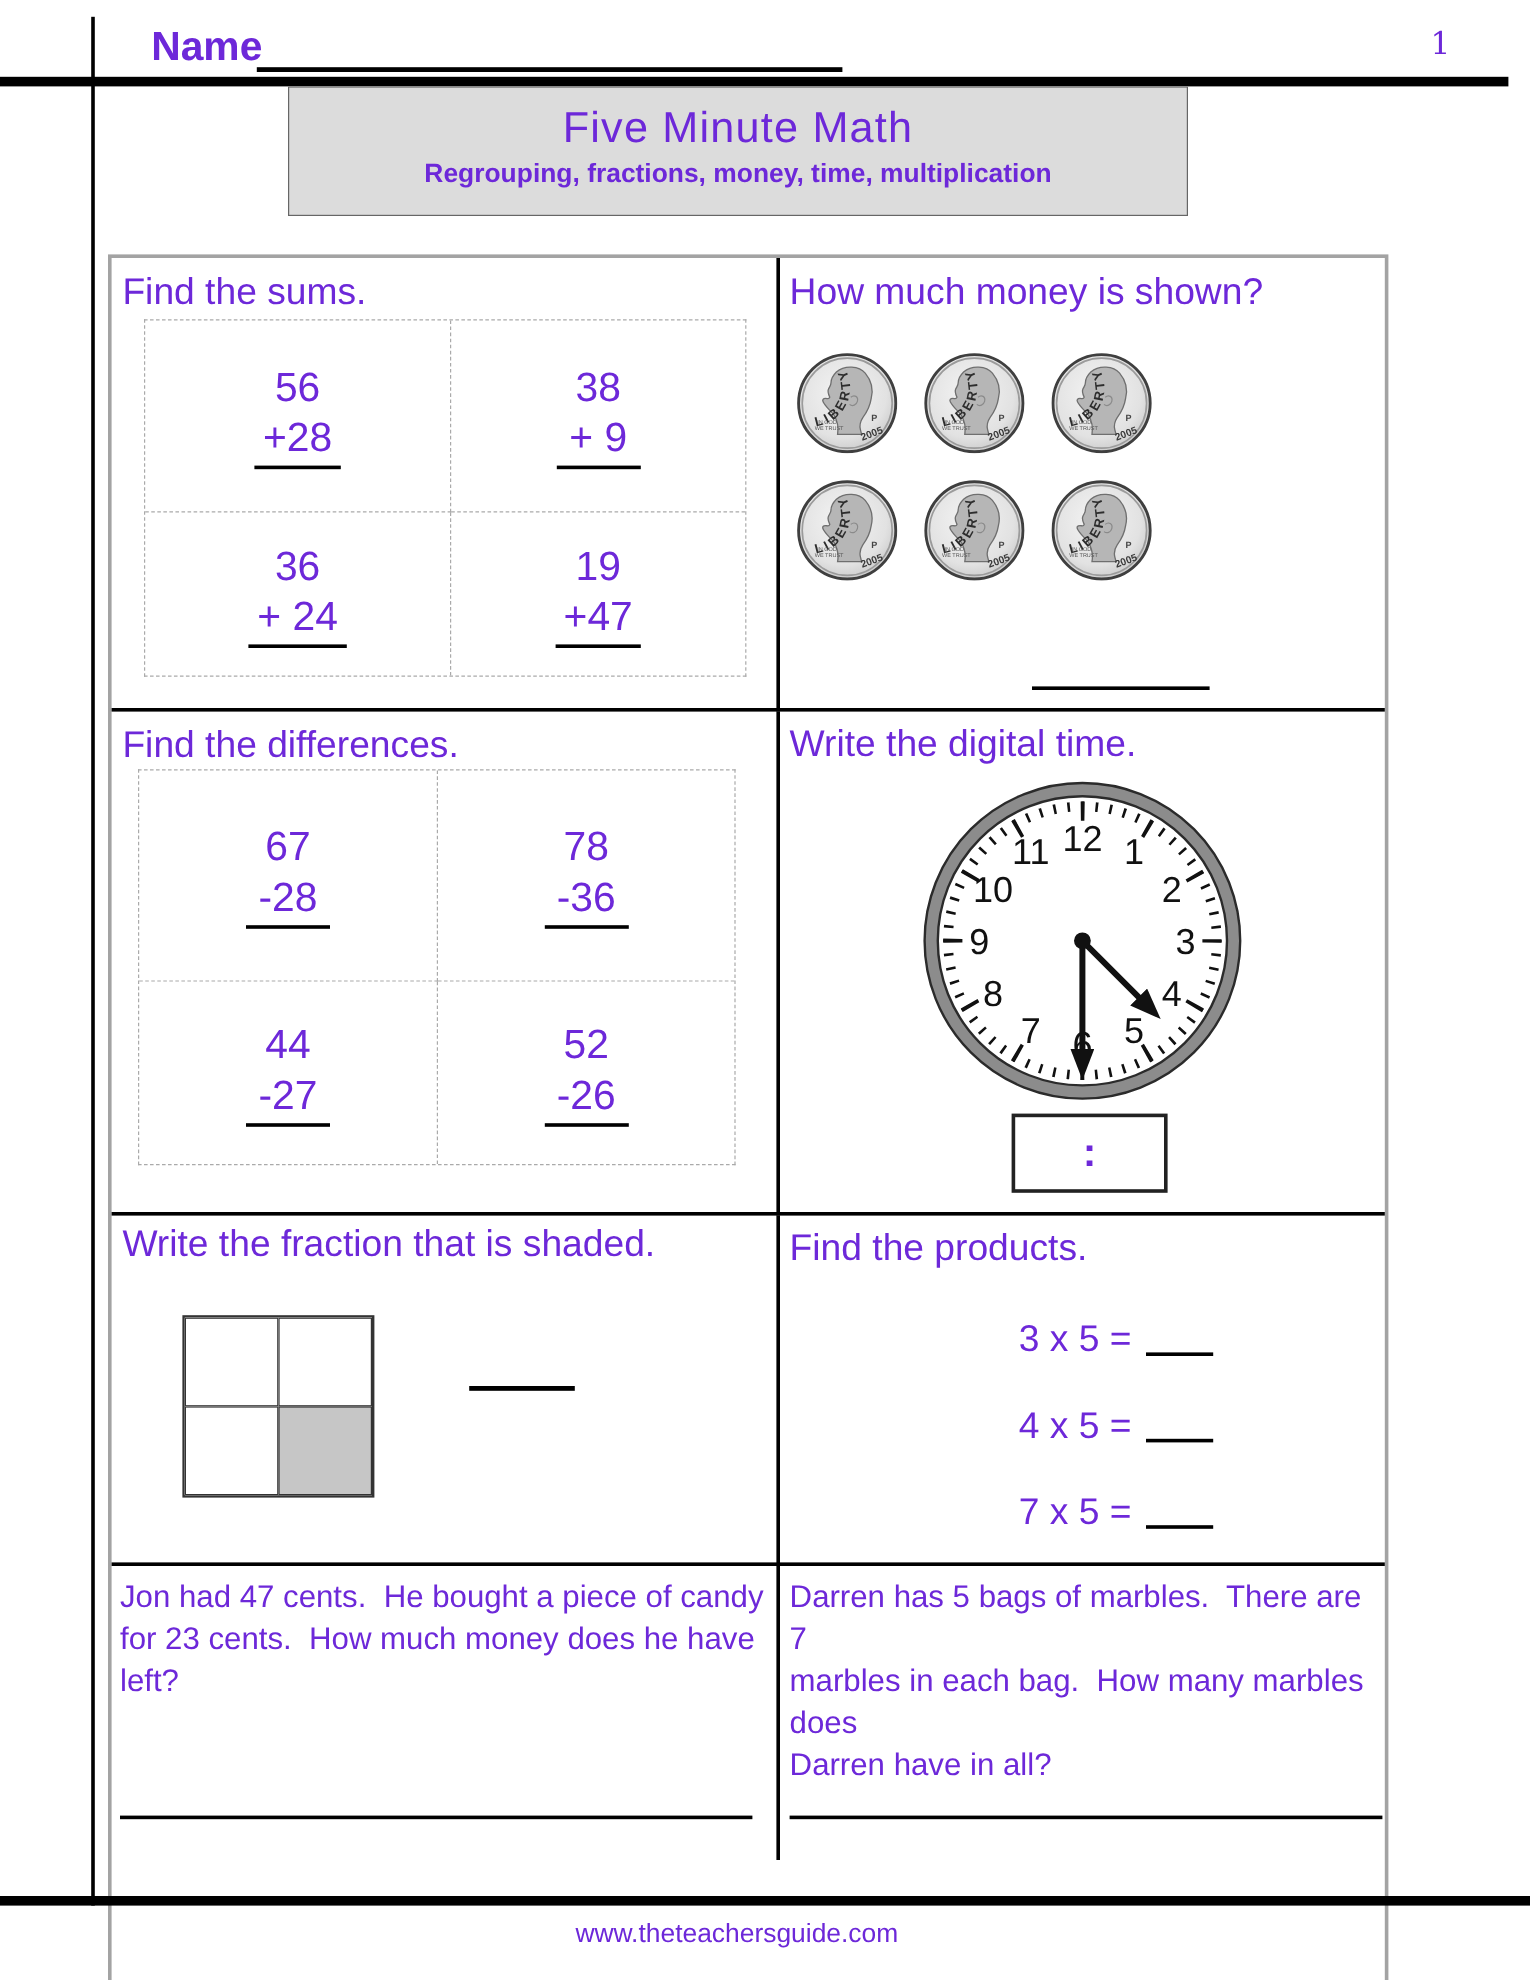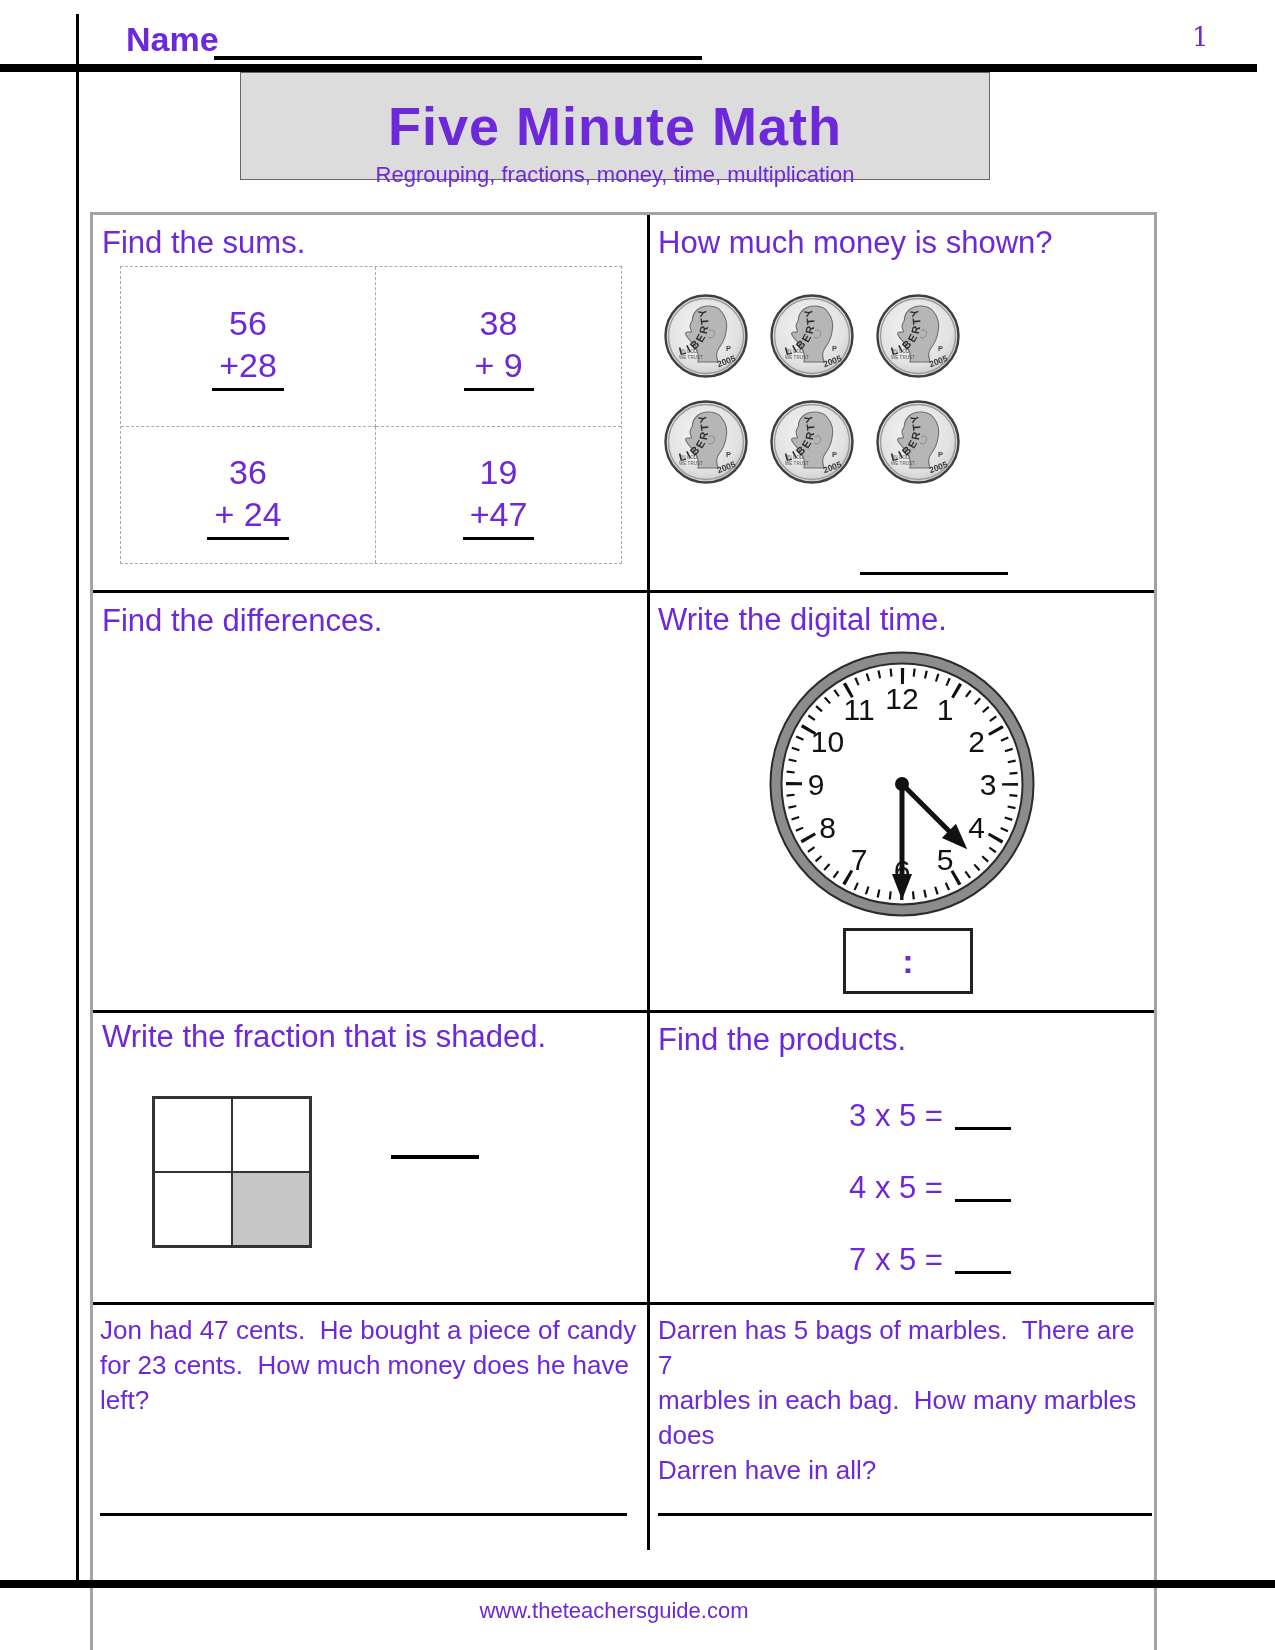--- a/index.html
+++ b/index.html
@@ -7,22 +7,22 @@
         font-family:"Liberation Sans",sans-serif;color:#6d28d9;overflow:hidden;}
 
   .vline{position:absolute;left:76px;top:14px;width:3px;height:1574px;background:#000;}
   .name-label{position:absolute;left:126px;top:20px;font-size:34px;font-weight:600;}
   .name-line{position:absolute;left:214px;top:56px;width:488px;height:4px;background:#000;}
   .page-num{position:absolute;left:1192px;top:22px;font-family:"DejaVu Serif",serif;font-size:26px;}
   .top-rule{position:absolute;left:0;top:64px;width:1257px;height:8px;background:#000;}
 
   .header-box{position:absolute;left:240px;top:72px;width:750px;height:108px;background:#dcdcdc;
               border:1px solid #666;box-sizing:border-box;text-align:center;}
-  .header-title{margin-top:22px;font-size:54px;font-weight:700;letter-spacing:1px;}
-  .header-subtitle{margin-top:5px;font-size:22px;font-weight:400;}
+  .header-title{margin-top:12px;font-size:36px;font-weight:400;letter-spacing:1px;}
+  .header-subtitle{margin-top:5px;font-size:22px;font-weight:700;}
 
   .sheet{position:absolute;left:90px;top:212px;width:1067px;height:1467px;border:3px solid #a3a3a3;box-sizing:border-box;}
   .cell{position:absolute;box-sizing:border-box;}
   .b-r{border-right:3px solid #000;}
   .b-b{border-bottom:3px solid #000;}
   .prompt{position:absolute;font-size:31px;white-space:nowrap;}
 
   .dash-grid{position:absolute;display:grid;border:1px dashed #aaa;box-sizing:border-box;}
   .dash-cell{display:flex;align-items:center;justify-content:center;box-sizing:border-box;}
   .dr{border-right:1px dashed #aaa;} .db{border-bottom:1px dashed #aaa;}
@@ -135,20 +135,34 @@
           <use href="#dime"></use>
         </svg>
       <svg class="coin" style="left:226px;top:185px;">
           <use href="#dime"></use>
         </svg>
       <div class="ans-line" style="left:210px;top:357px;width:148px;height:3px;"></div>
     </div>
 
     <div class="cell b-r b-b" style="left:0;top:378px;width:557px;height:420px;">
       <div class="prompt" style="left:9px;top:10px;">Find the differences.</div>
+      <div class="dash-grid" style="left:22px;top:48px;width:498px;height:330px;grid-template-columns:249px 1fr;grid-template-rows:176px 1fr;">
+        <div class="dash-cell dr db">
+          <div class="prob"><div class="prob-top">67</div><div class="prob-bot">-28</div></div>
+        </div>
+        <div class="dash-cell db">
+          <div class="prob"><div class="prob-top">78</div><div class="prob-bot">-36</div></div>
+        </div>
+        <div class="dash-cell dr">
+          <div class="prob"><div class="prob-top">44</div><div class="prob-bot">-27</div></div>
+        </div>
+        <div class="dash-cell">
+          <div class="prob"><div class="prob-top">52</div><div class="prob-bot">-26</div></div>
+        </div>
+      </div>
     </div>
 
     <div class="cell b-b" style="left:557px;top:378px;width:504px;height:420px;">
       <div class="prompt" style="left:8px;top:9px;">Write the digital time.</div>
       <svg class="clock-svg" style="left:117px;top:56px;" width="270" height="270" viewBox="0 0 270 270">
         <defs>
           <marker id="arrow" markerUnits="userSpaceOnUse" markerWidth="26" markerHeight="20" refX="3" refY="10" orient="auto">
             <path d="M0,0 L26,10 L0,20 Z" fill="#111"></path>
           </marker>
         </defs>

